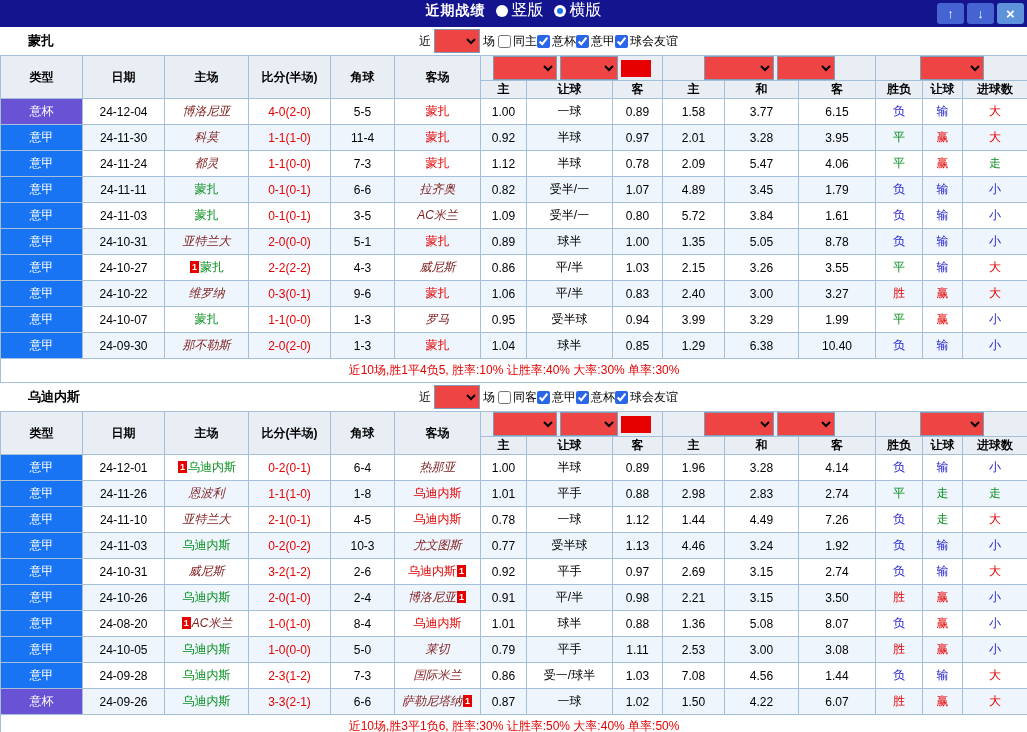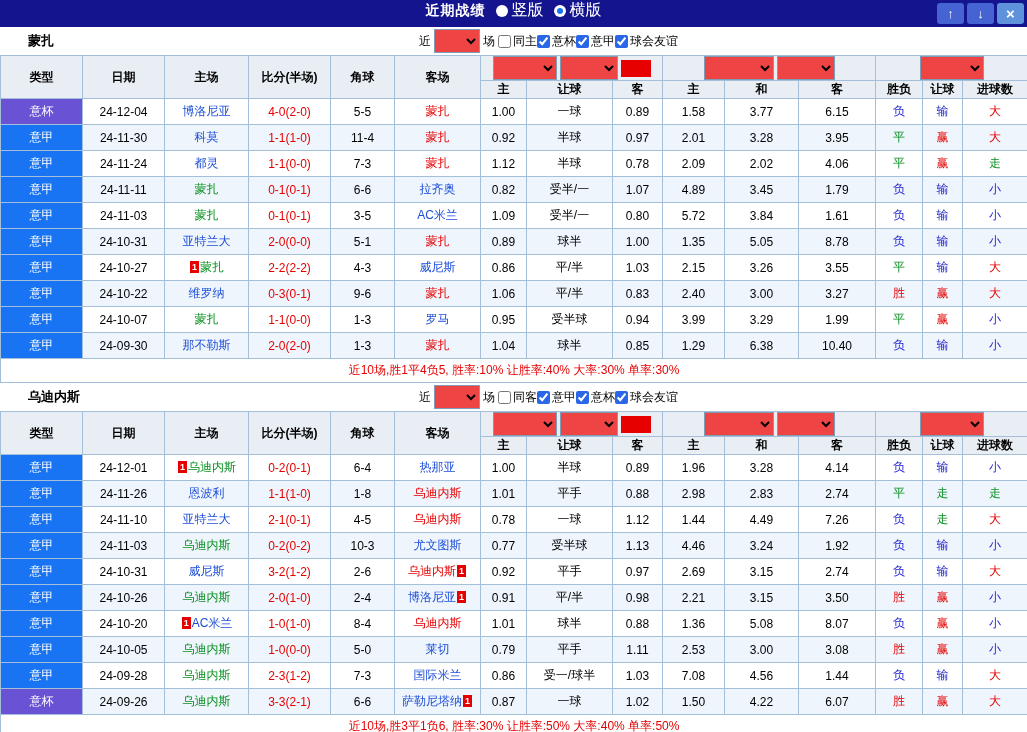--- a/index.html
+++ b/index.html
@@ -64,21 +64,21 @@
   tbody tr:nth-child(even) td { background:var(--row-alt,#EEF5FC); }
   td.type { color:#fff; }
   td.type.league { background:var(--league-blue,#1874F2); }
   td.type.cup { background:var(--cup-purple,#6A52D4); }
   .score { color:var(--red,#E60000); }
   .c-red { color:var(--red,#E60000); }
   .c-green { color:var(--green,#089020); }
   .c-blue { color:var(--blue,#2424CC); }
   .t-red { color:var(--red,#E60000); }
   .t-green { color:var(--green,#089020); }
-  .t-black { color:#1d4ed8; }
+  .t-black { color:#7f1d1d;font-style:italic; }
   .card {
     display:inline-block; background:var(--red,#E60000); color:#fff; font-size:9px; font-weight:bold;
     width:9px; height:12px; line-height:12px; text-align:center; vertical-align:1px; margin:0 1px;
   }
   tfoot td.summary { height:24px; color:var(--red,#E60000); background:#fff; }
 </style>
 </head>
 <body>
 
 <div class="page">
@@ -233,21 +233,21 @@
           <td class="type league">意甲</td>
           <td>24-11-24</td>
           <td><span class="t-black">都灵</span></td>
           <td class="score">1-1(0-0)</td>
           <td>7-3</td>
           <td><span class="t-red">蒙扎</span></td>
           <td>1.12</td>
           <td>半球</td>
           <td>0.78</td>
           <td>2.09</td>
-          <td>2.02</td>
+          <td>5.47</td>
           <td>4.06</td>
           <td class="c-green">平</td>
           <td class="c-red">赢</td>
           <td class="c-green">走</td>
         </tr>
         <tr>
           <td class="type league">意甲</td>
           <td>24-11-11</td>
           <td><span class="t-green">蒙扎</span></td>
           <td class="score">0-1(0-1)</td>
@@ -557,21 +557,21 @@
           <td>0.98</td>
           <td>2.21</td>
           <td>3.15</td>
           <td>3.50</td>
           <td class="c-red">胜</td>
           <td class="c-red">赢</td>
           <td class="c-blue">小</td>
         </tr>
         <tr>
           <td class="type league">意甲</td>
-          <td>24-10-20</td>
+          <td>24-08-20</td>
           <td><span class="card">1</span><span class="t-black">AC米兰</span></td>
           <td class="score">1-0(1-0)</td>
           <td>8-4</td>
           <td><span class="t-red">乌迪内斯</span></td>
           <td>1.01</td>
           <td>球半</td>
           <td>0.88</td>
           <td>1.36</td>
           <td>5.08</td>
           <td>8.07</td>

